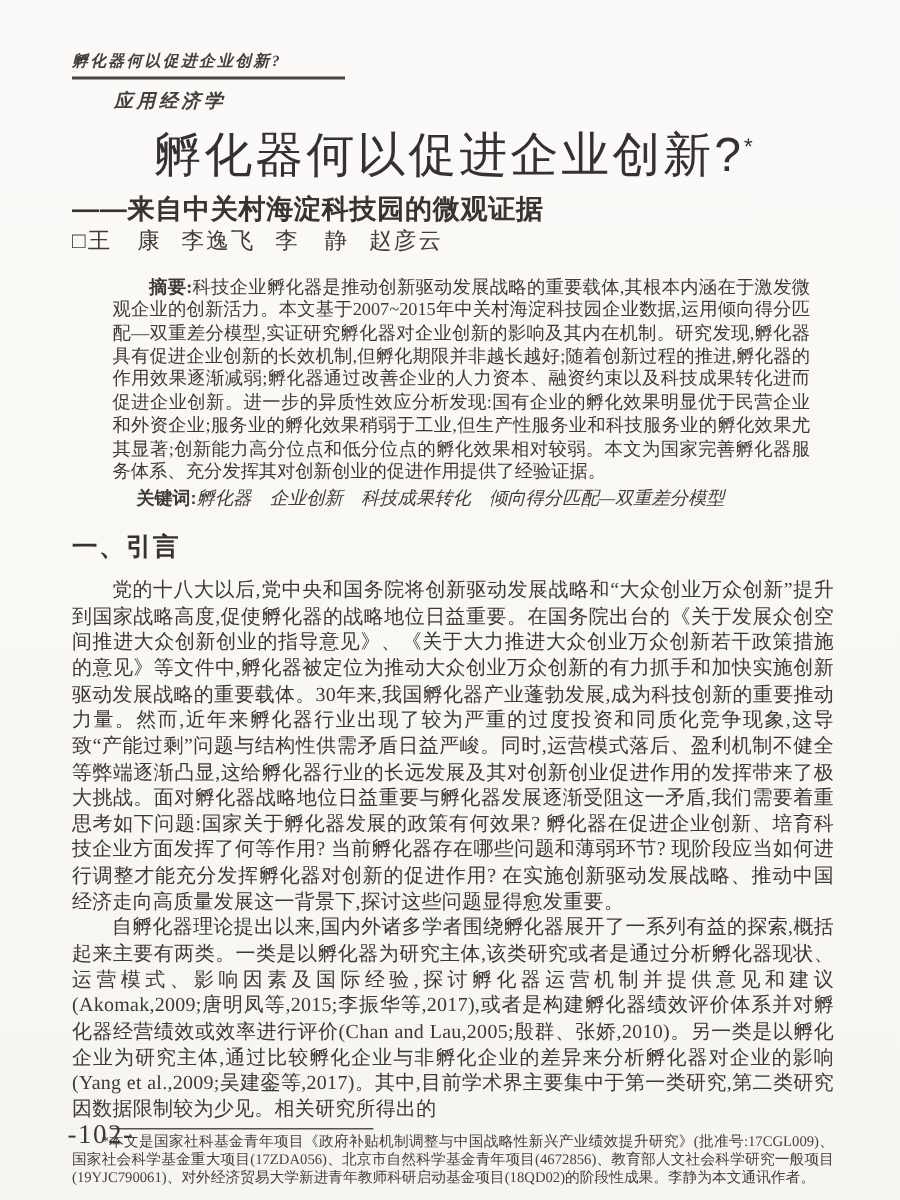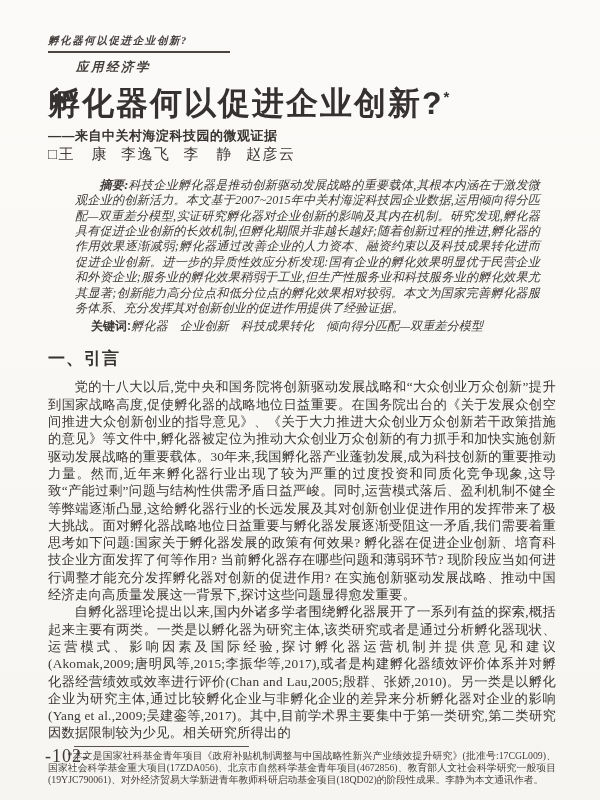--- a/index.html
+++ b/index.html
@@ -35,49 +35,49 @@
     font-weight: 700;
     font-size: 12.5px;
     letter-spacing: 2.5px;
     color: #44403d;
     margin-left: 28px;
   }
   .title {
     margin: 9px 0 0 0;
     font-family: "Liberation Sans", "DejaVu Sans", sans-serif;
     font-size: 32px;
-    font-weight: 700;
+    font-weight: 400;
     letter-spacing: 2px;
     color: #343130;
     line-height: 1.15;
+    text-align: center;
   }
   .title .star {
     font-size: 15px;
     vertical-align: super;
     letter-spacing: 0;
   }
   .subtitle {
     margin-top: 5px;
     font-family: "Liberation Sans", "DejaVu Sans", sans-serif;
-    font-size: 13px;
+    font-size: 18px;
     font-weight: 700;
     letter-spacing: 0.5px;
     color: #38342f;
   }
   .authors {
     font-size: 15px;
     letter-spacing: 1.5px;
     color: #413c39;
   }
   .authors .name { margin-right: 13px; }
   .abstract {
     margin: 14px 16px 0 27px;
     font-size: 12.2px;
     line-height: 15.4px;
-    font-style: italic;
     text-align: justify;
     text-indent: 2em;
     color: #3e3a37;
   }
   .ab-label { font-weight: 700; }
   .keywords {
     margin: 3px 26px 0 27px;
     font-size: 12.2px;
     line-height: 15px;
     font-style: italic;

